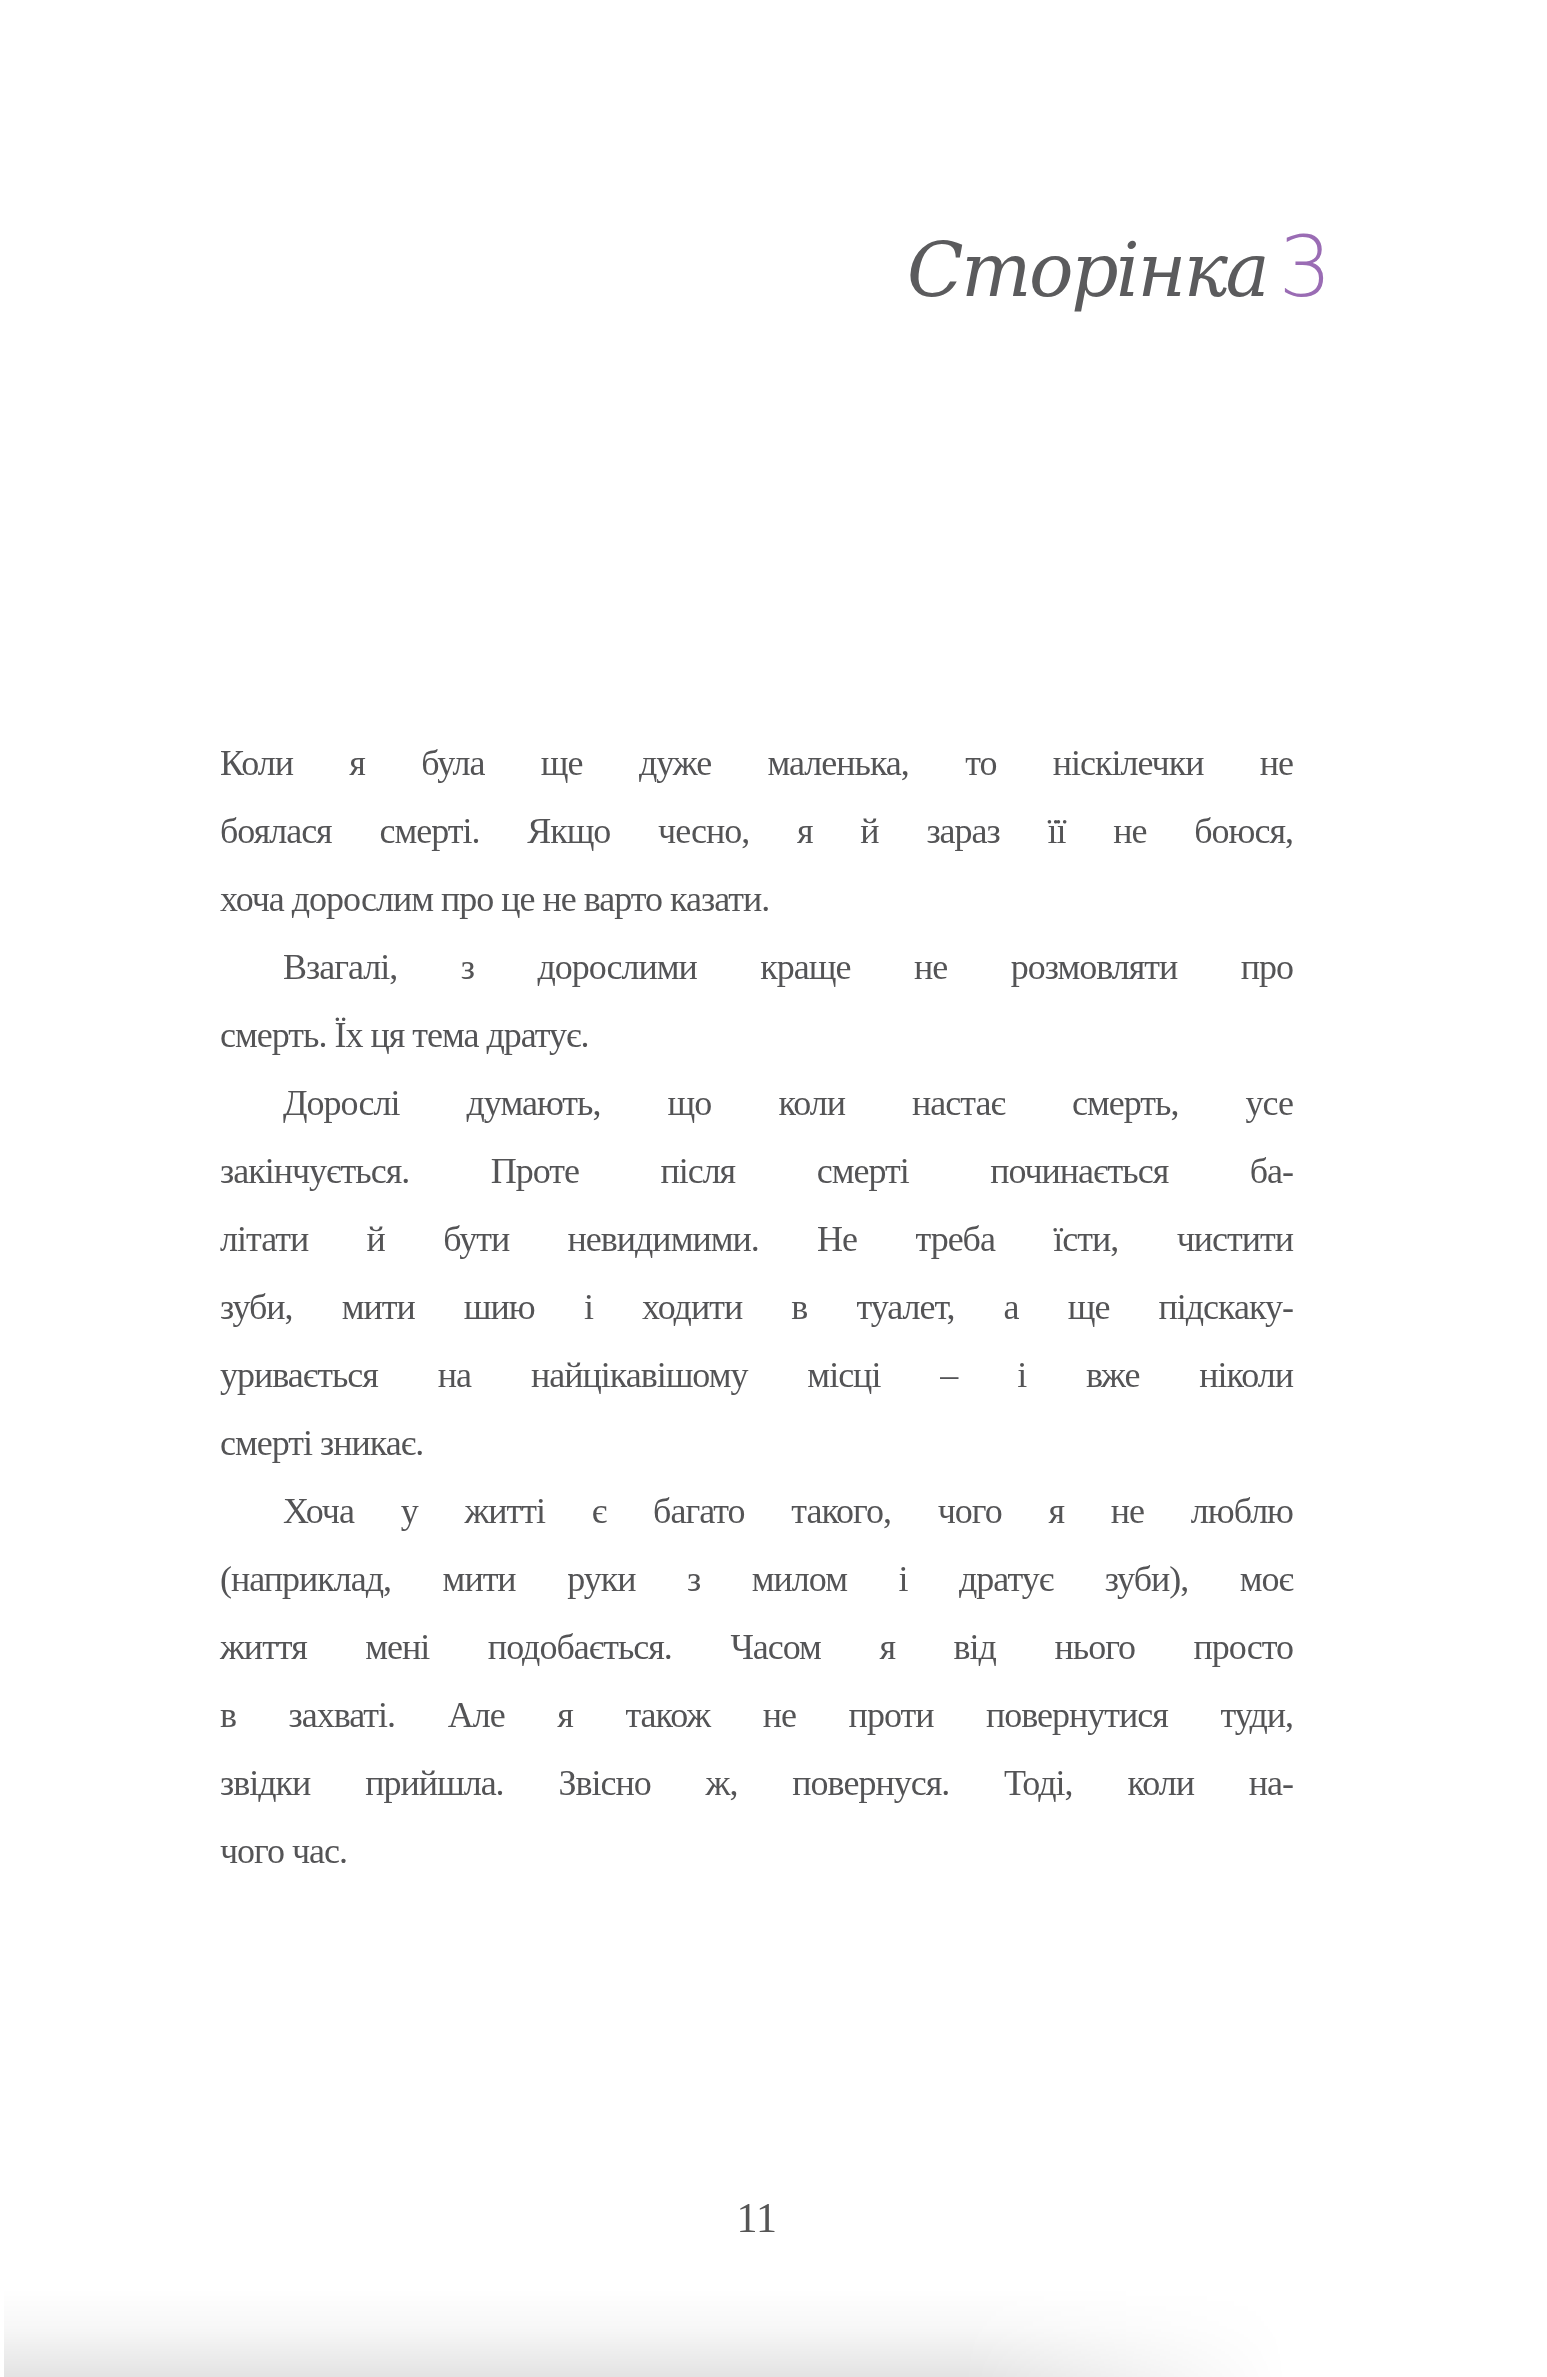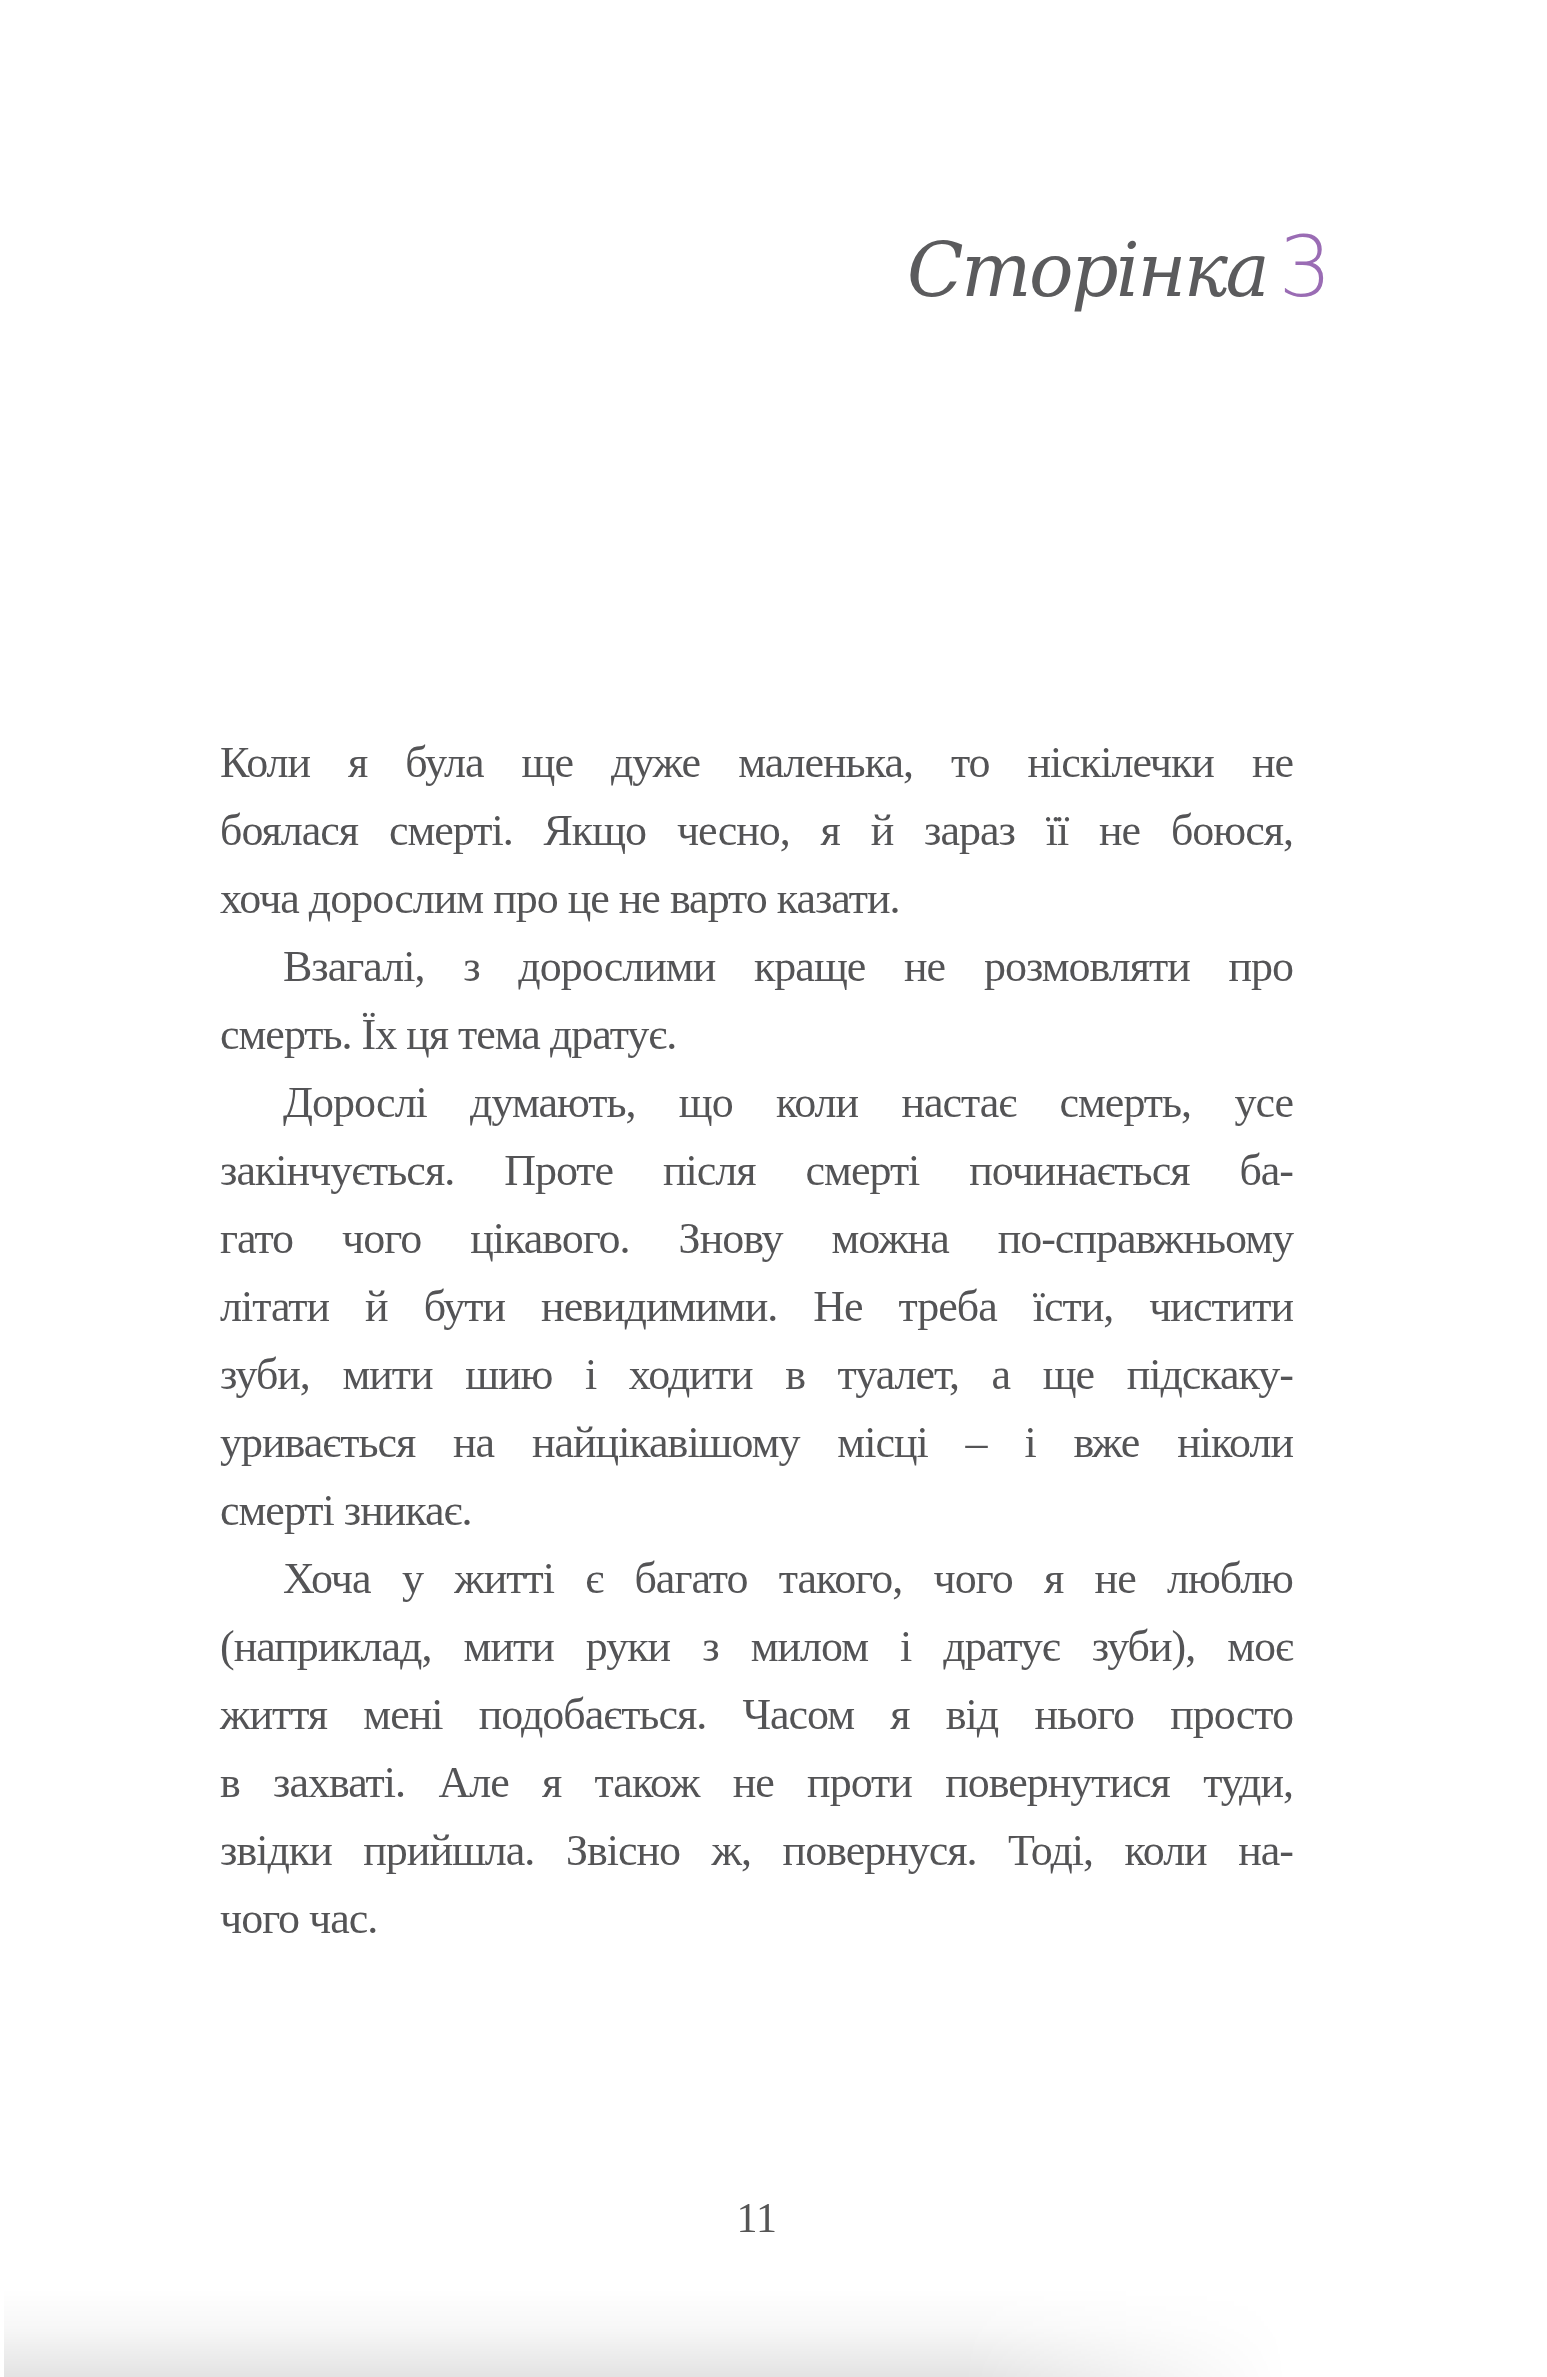--- a/index.html
+++ b/index.html
@@ -16,21 +16,21 @@
     font-family:"DejaVu Serif", serif; font-style:italic;
     font-size:74px; color:#5b5b5d; letter-spacing:-2.4px;
     vertical-align:baseline;
   }
   .title-num {
     font-family:"DejaVu Sans", sans-serif; font-weight:300;
     font-size:84px; color:#9a6cb4; margin-left:11.3px; vertical-align:baseline;
   }
   .body-text {
     position:absolute; left:216px; top:729px; width:1073px;
-    font-family:"Liberation Serif", serif; font-size:44px; color:#545456;
+    font-family:"Liberation Serif", serif; font-size:36px; color:#545456;
   }
   .line {
     height:68px; line-height:68px; white-space:nowrap;
     text-align:justify; text-align-last:justify; letter-spacing:-1px;
   }
   .line.indent { padding-left:63px; }
   .line.last { text-align-last:left; }
   .page-number {
     position:absolute; left:725px; top:2194px; width:48px; text-align:right;
     font-family:"Liberation Serif", serif; font-size:42px; color:#555;
@@ -60,21 +60,20 @@
     </div>
 
     <div>
       <div class="line indent">Взагалі, з дорослими краще не розмовляти про</div>
       <div class="line last">смерть. Їх ця тема дратує.</div>
     </div>
 
     <div>
       <div class="line indent">Дорослі думають, що коли настає смерть, усе</div>
       <div class="line">закінчується. Проте після смерті починається ба-</div>
-      <div class="line">гато чого цікавого. Знову можна по-справжньому</div>
       <div class="line">літати й бути невидимими. Не треба їсти, чистити</div>
       <div class="line">зуби, мити шию і ходити в туалет, а ще підскаку-</div>
       <div class="line">уривається на найцікавішому місці – і вже ніколи</div>
       <div class="line last">смерті зникає.</div>
     </div>
 
     <div>
       <div class="line indent">Хоча у житті є багато такого, чого я не люблю</div>
       <div class="line">(наприклад, мити руки з милом і дратує зуби), моє</div>
       <div class="line">життя мені подобається. Часом я від нього просто</div>

